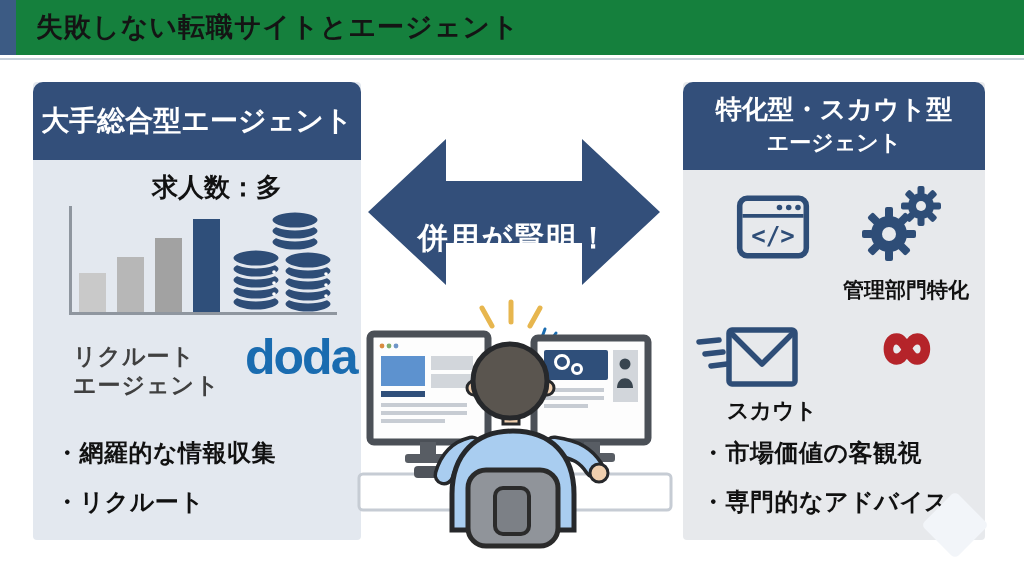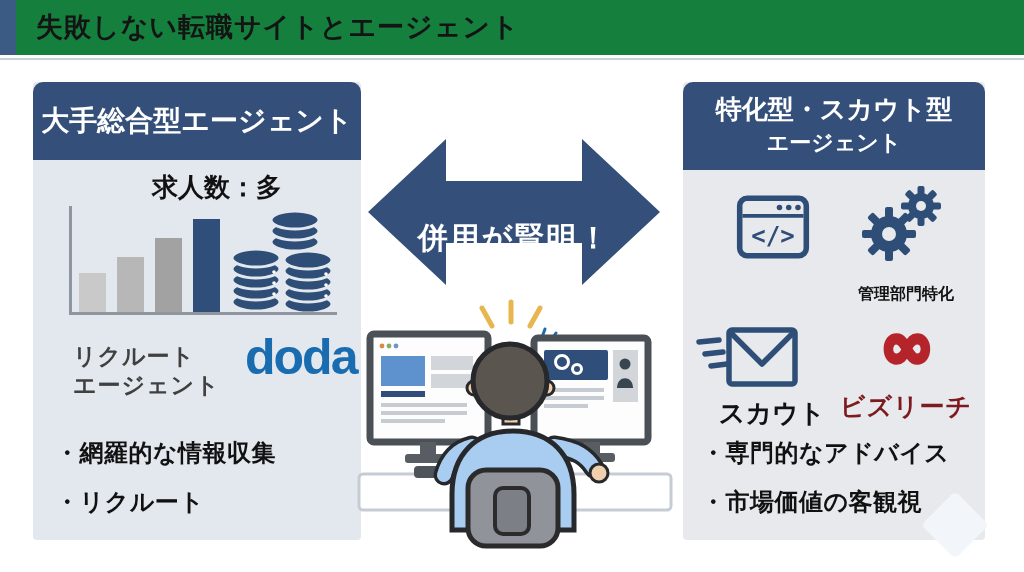--- a/index.html
+++ b/index.html
@@ -44,22 +44,22 @@
 
   
   .arrow-wrap{position:absolute;left:366px;top:133px;width:296px;height:158px;}
   .arrow-label{position:absolute;left:0;top:50%;width:100%;transform:translateY(-54%);
                text-align:center;color:#fff;font-size:30px;font-weight:bold;letter-spacing:2px;margin-top:28px;}
 
   
   .feature-icon{position:absolute;}
   .feature-label{position:absolute;text-align:center;font-weight:bold;color:#111;}
   .lbl-it{left:34px;top:192px;width:110px;font-size:22px;}
-  .lbl-admin{left:150px;top:194px;width:146px;font-size:16px;margin-top:8px;}
-  .lbl-scout{left:34px;top:314px;width:110px;font-size:26px;}
+  .lbl-admin{left:150px;top:194px;width:146px;font-size:21px;}
+  .lbl-scout{left:34px;top:314px;width:110px;font-size:22px;}
   .bizreach-text{left:150px;top:308px;width:146px;font-size:25px;color:#7d1a20;letter-spacing:1px;}
 
   
   .diamond{position:absolute;left:931px;top:501px;width:48px;height:48px;background:#f2f5f9;
            transform:rotate(45deg);border-radius:5px;}
 
   
   .illu{position:absolute;left:356px;top:298px;width:318px;height:268px;}
 </style>
 </head>
@@ -260,23 +260,22 @@
         <polyline points="36,11 67,42 98,11"></polyline>
         <line x1="4" y1="20" x2="24" y2="18"></line>
         <line x1="10" y1="32" x2="28" y2="30"></line>
         <line x1="16" y1="44" x2="32" y2="42"></line>
       </g>
     </svg>
     <svg class="feature-icon" style="left:182px;top:234px;" width="84" height="66" viewBox="0 0 84 66">
       <text x="42" y="52" text-anchor="middle" font-size="64" font-weight="bold" fill="#b5242a" stroke="#b5242a" stroke-width="5" font-family="DejaVu Sans, sans-serif">∞</text>
     </svg>
     <div class="feature-label lbl-scout">スカウト</div>
-    <div class="feature-label bizreach-text">ビズリーチ</div>
 
     <div class="bullets" style="left:18px;">
+      <div class="bullet">・市場価値の客観視</div>
       <div class="bullet">・専門的なアドバイス</div>
-      <div class="bullet">・市場価値の客観視</div>
     </div>
   </div>
 
   <div class="diamond"></div>
 
 </div>
 
 </body></html>

